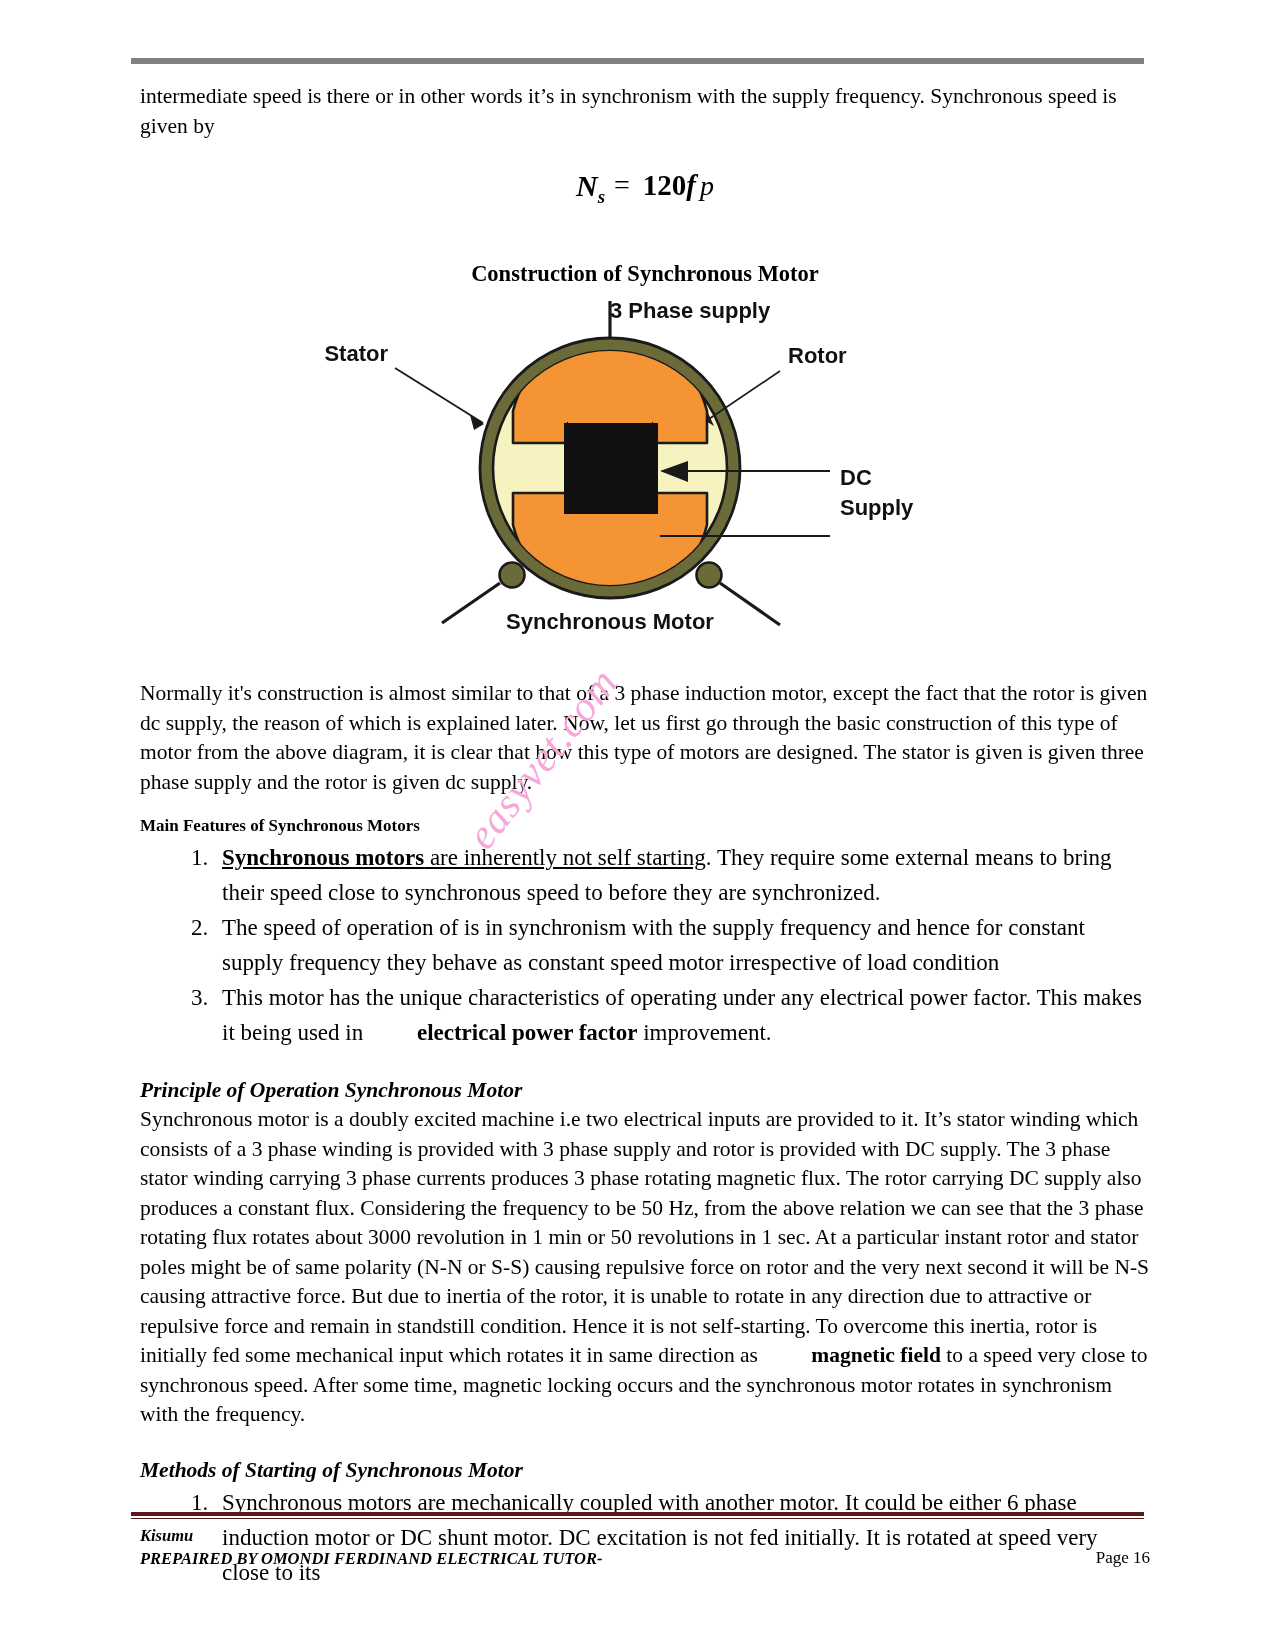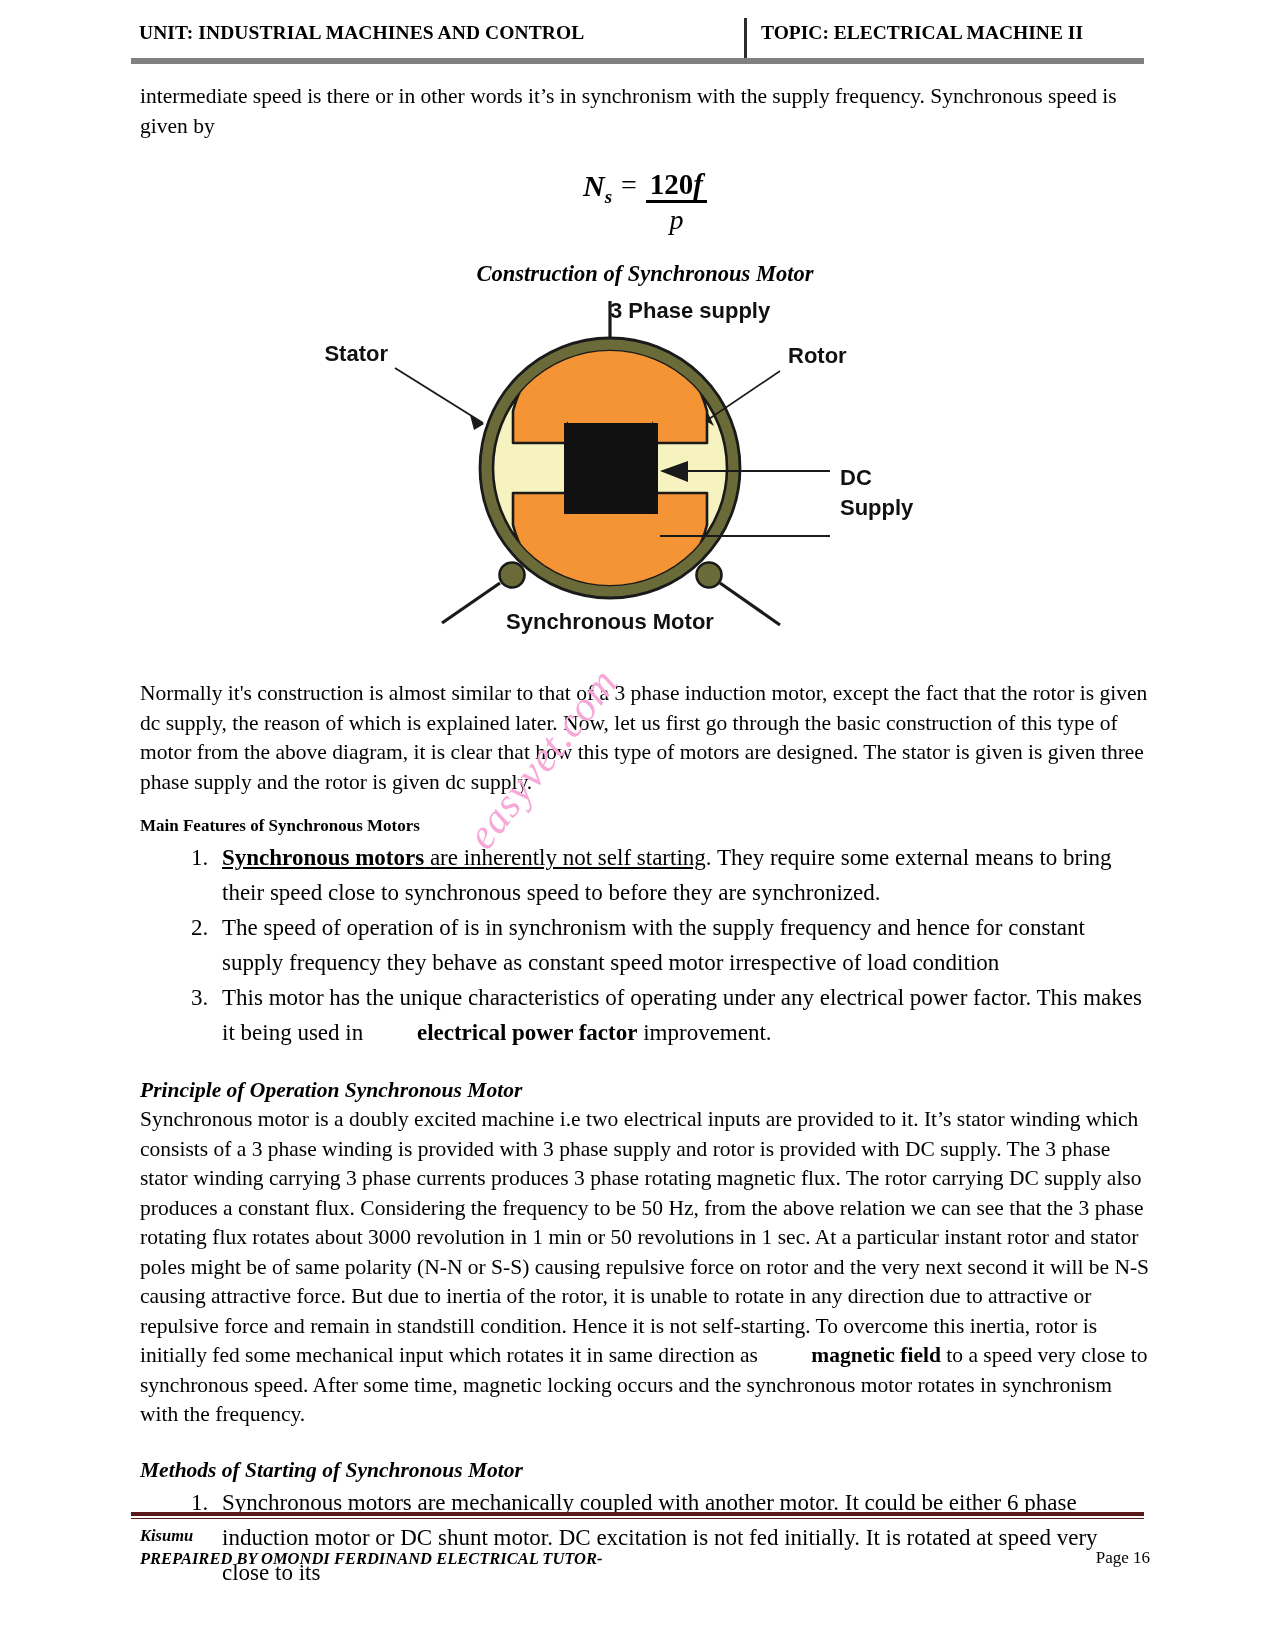--- a/index.html
+++ b/index.html
@@ -110,21 +110,21 @@
     font-size: 19px;
     font-weight: bold;
     font-style: italic;
   }
   .formula .eq {
     margin: 0 9px;
     font-size: 28px;
   }
   .frac {
     display: inline-flex;
-    flex-direction: column;
+    flex-direction: row;
     align-items: center;
     vertical-align: middle;
   }
   .frac .num {
     font-weight: bold;
     font-size: 29px;
     padding: 0 4px 1px 4px;
     line-height: 30px;
   }
   .frac .num i { font-style: italic; }
@@ -137,21 +137,20 @@
     font-style: italic;
     font-size: 28px;
     line-height: 32px;
     padding-top: 1px;
   }
 
   
   .heading-center {
     text-align: center;
     font-weight: bold;
-    font-style: italic;
     font-size: 22.5px;
     margin-top: 14px;
   }
   .heading-bold {
     font-weight: bold;
     font-size: 17px;
     line-height: 29px;
   }
   .heading-bi {
     font-weight: bold;
@@ -241,27 +240,20 @@
     line-height: 23px;
     padding-top: 22px;
     white-space: nowrap;
   }
 </style>
 </head>
 <body>
 
 <div class="page">
 
-  <div class="header">
-    <div class="header-inner">
-      <div class="header-cell-left">UNIT: INDUSTRIAL MACHINES AND CONTROL</div>
-      <div class="header-divider"></div>
-      <div class="header-cell-right">TOPIC: ELECTRICAL MACHINE II</div>
-    </div>
-  </div>
   <div class="header-rule"></div>
 
   <div class="watermark">easyvet.com</div>
 
   <div class="content">
 
     <p class="body">intermediate speed is there or in other words it’s in synchronism with the supply frequency. Synchronous speed is given by</p>
 
     <div class="formula-wrap">
       <span class="formula">

